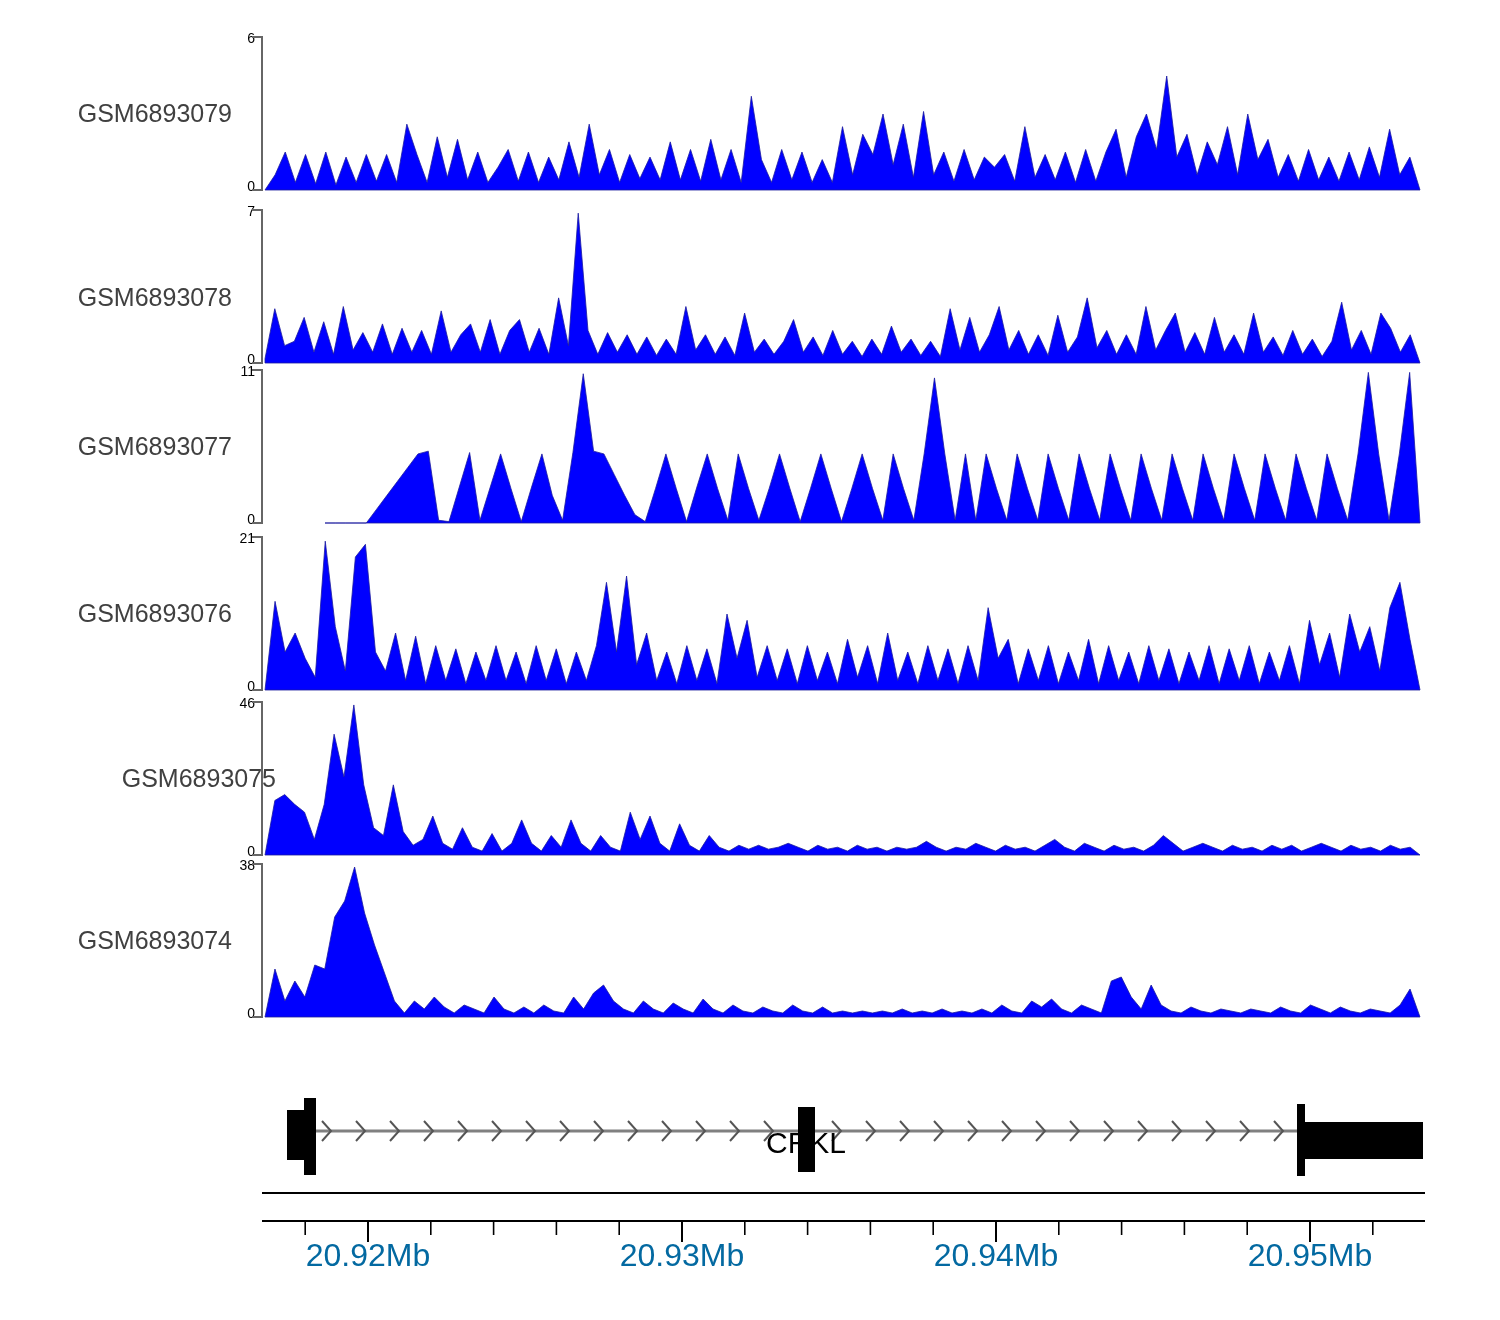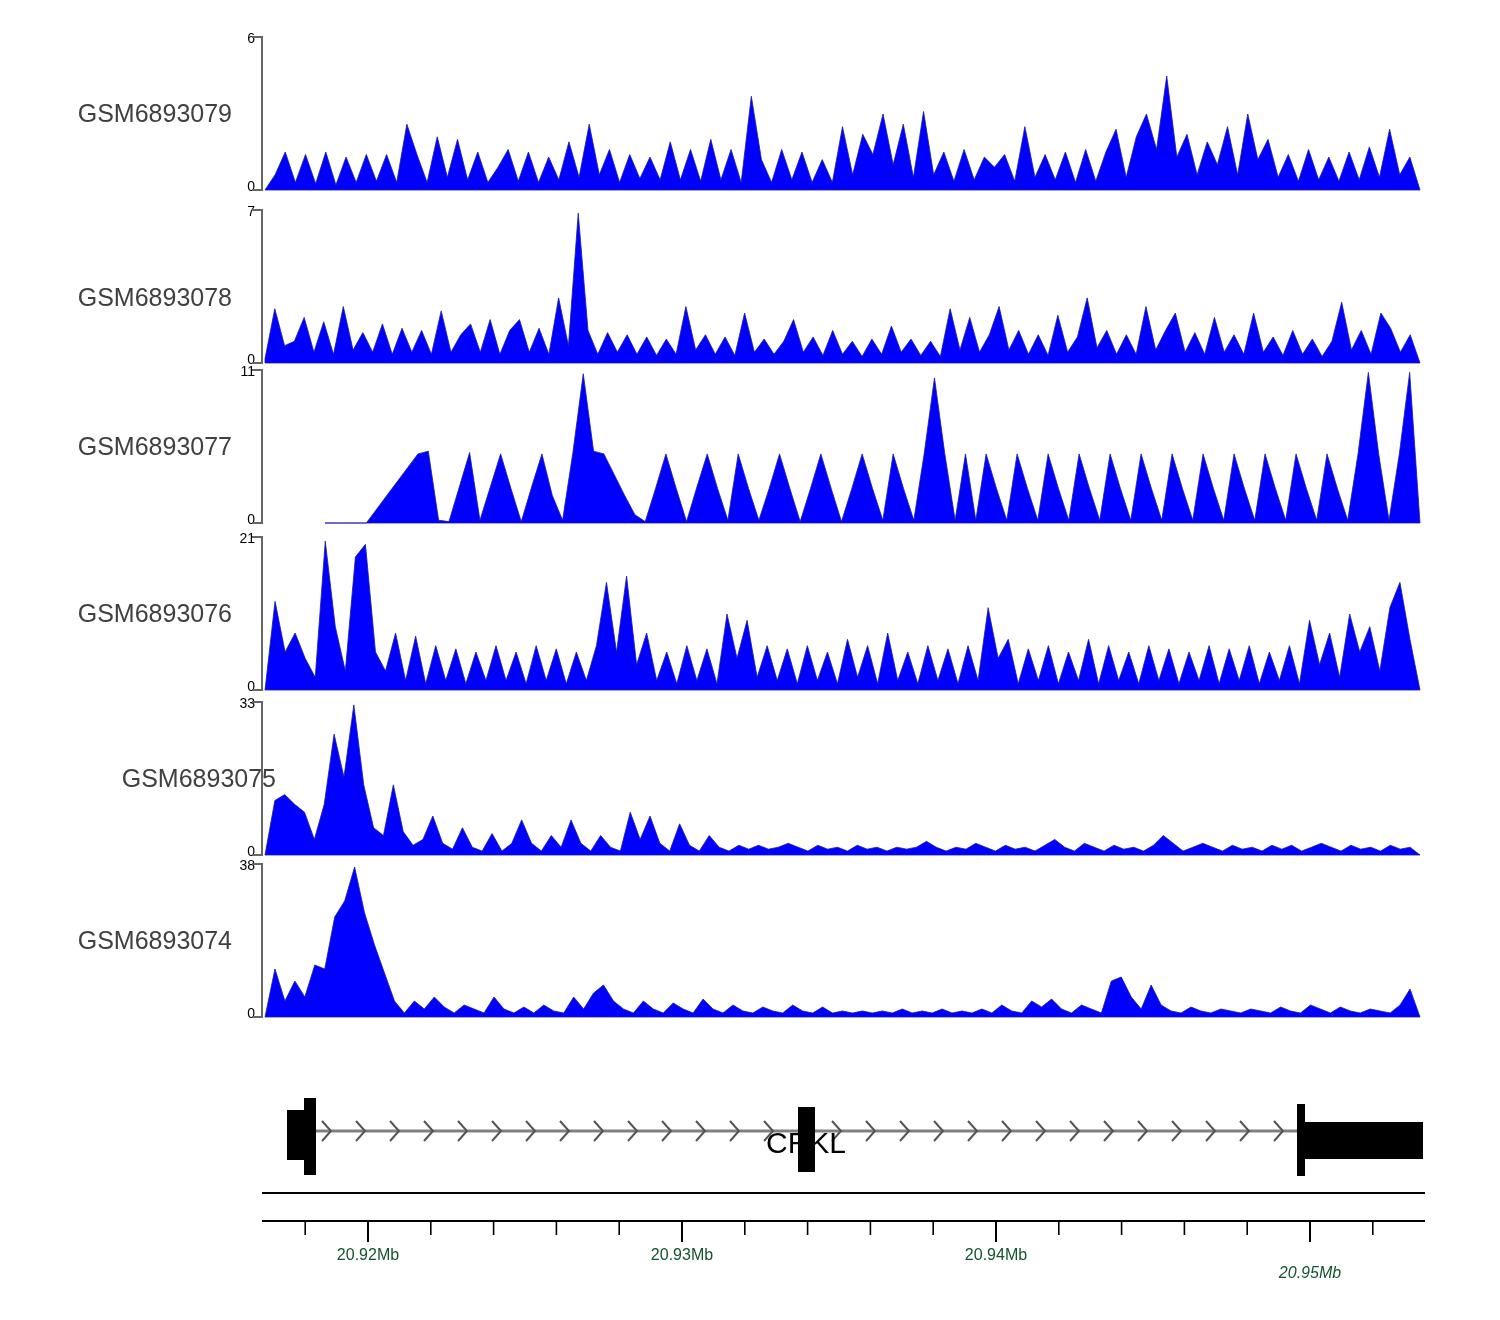--- a/index.html
+++ b/index.html
@@ -11,21 +11,21 @@
        font-size:25px;line-height:25px;color:#404040;white-space:nowrap;}
   .axis-max,.axis-min{position:absolute;font-size:14px;line-height:14px;
        color:#000;text-align:right;width:30px;}
   .plot{position:absolute;left:262px;top:0;}
   .genemodel{position:absolute;left:0;top:1085px;width:1500px;height:100px;}
   .gene-name{position:absolute;font-size:30px;line-height:30px;color:#000;
        white-space:nowrap;}
   .chrom-label{position:absolute;left:70px;top:1175px;width:200px;
        text-align:center;font-size:44px;line-height:44px;color:#000;}
   .ruler{position:absolute;left:0;top:1185px;width:1500px;height:90px;}
-  .tick-label{position:absolute;font-size:16px;line-height:24px;color:#14532d;
+  .tick-label{position:absolute;font-size:32px;line-height:24px;color:#0369a1;
        white-space:nowrap;text-align:center;}
 </style>
 </head>
 <body>
 
 <div id="root">
 
   <div id="tracks-container">
       <div class="track" style="top: 35px; height: 155px;">
         <div class="track-label" style="top: 66px; right: 1268px; width: 230px;">GSM6893079</div>
@@ -58,21 +58,21 @@
         <div class="track-label" style="top: 66px; right: 1268px; width: 230px;">GSM6893076</div>
         <div class="axis-max" style="left: 225px; top: -4px;">21</div>
         <div class="axis-min" style="left: 225px; top: 144px;">0</div>
         <svg width="1500" height="161" class="plot" style="left: 0px;">
           <path d="M 252 2 H 262 V 155 H 252" fill="none" stroke="#666666" stroke-width="2"></path>
           <path d="M 265 155 L 265.00 155.00 L 275.04 66.33 L 285.09 117.00 L 295.13 98.00 L 305.17 123.33 L 315.22 142.33 L 325.26 6.17 L 335.30 91.67 L 345.35 136.00 L 355.39 22.00 L 365.43 9.33 L 375.48 117.00 L 385.52 136.00 L 395.57 98.00 L 405.61 145.50 L 415.65 101.17 L 425.70 148.67 L 435.74 110.67 L 445.78 145.50 L 455.83 113.83 L 465.87 148.67 L 475.91 117.00 L 485.96 145.50 L 496.00 110.67 L 506.04 145.50 L 516.09 117.00 L 526.13 148.67 L 536.17 110.67 L 546.22 145.50 L 556.26 113.83 L 566.30 148.67 L 576.35 117.00 L 586.39 145.50 L 596.43 110.67 L 606.48 47.33 L 616.52 117.00 L 626.57 41.00 L 636.61 129.67 L 646.65 98.00 L 656.70 145.50 L 666.74 117.00 L 676.78 148.67 L 686.83 110.67 L 696.87 145.50 L 706.91 113.83 L 716.96 148.67 L 727.00 79.00 L 737.04 123.33 L 747.09 85.33 L 757.13 142.33 L 767.17 110.67 L 777.22 145.50 L 787.26 113.83 L 797.30 148.67 L 807.35 110.67 L 817.39 145.50 L 827.43 117.00 L 837.48 148.67 L 847.52 104.33 L 857.57 142.33 L 867.61 110.67 L 877.65 148.67 L 887.70 98.00 L 897.74 145.50 L 907.78 117.00 L 917.83 148.67 L 927.87 110.67 L 937.91 145.50 L 947.96 113.83 L 958.00 148.67 L 968.04 110.67 L 978.09 145.50 L 988.13 72.67 L 998.17 123.33 L 1008.22 104.33 L 1018.26 148.67 L 1028.30 113.83 L 1038.35 145.50 L 1048.39 110.67 L 1058.43 148.67 L 1068.48 117.00 L 1078.52 145.50 L 1088.57 104.33 L 1098.61 148.67 L 1108.65 110.67 L 1118.70 145.50 L 1128.74 117.00 L 1138.78 148.67 L 1148.83 110.67 L 1158.87 145.50 L 1168.91 113.83 L 1178.96 148.67 L 1189.00 117.00 L 1199.04 145.50 L 1209.09 110.67 L 1219.13 148.67 L 1229.17 113.83 L 1239.22 145.50 L 1249.26 110.67 L 1259.30 148.67 L 1269.35 117.00 L 1279.39 145.50 L 1289.43 110.67 L 1299.48 148.67 L 1309.52 85.33 L 1319.57 129.67 L 1329.61 98.00 L 1339.65 142.33 L 1349.70 79.00 L 1359.74 117.00 L 1369.78 91.67 L 1379.83 136.00 L 1389.87 72.67 L 1399.91 47.33 L 1409.96 104.33 L 1420.00 155.00 L 1420 155 Z" fill="#0000FF" stroke="#1a1aa0" stroke-width="0.8"></path>
         </svg>
       </div>
       <div class="track" style="top: 700px; height: 155px;">
         <div class="track-label" style="top: 66px; right: 1224px; width: 230px;">GSM6893075</div>
-        <div class="axis-max" style="left: 225px; top: -4px;">33</div>
+        <div class="axis-max" style="left: 225px; top: -4px;">46</div>
         <div class="axis-min" style="left: 225px; top: 144px;">0</div>
         <svg width="1500" height="161" class="plot" style="left: 0px;">
           <path d="M 252 2 H 262 V 155 H 252" fill="none" stroke="#666666" stroke-width="2"></path>
           <path d="M 265 155 L 265.00 155.00 L 274.87 100.44 L 284.74 94.59 L 294.62 104.33 L 304.49 112.13 L 314.36 139.41 L 324.23 104.33 L 334.10 34.18 L 343.97 77.05 L 353.85 4.95 L 363.72 84.85 L 373.59 127.72 L 383.46 135.51 L 393.33 84.85 L 403.21 131.62 L 413.08 145.26 L 422.95 139.41 L 432.82 116.03 L 442.69 143.31 L 452.56 149.15 L 462.44 127.72 L 472.31 147.21 L 482.18 151.10 L 492.05 133.56 L 501.92 151.10 L 511.79 143.31 L 521.67 119.92 L 531.54 143.31 L 541.41 151.10 L 551.28 135.51 L 561.15 147.21 L 571.03 119.92 L 580.90 143.31 L 590.77 151.10 L 600.64 135.51 L 610.51 147.21 L 620.38 151.10 L 630.26 112.13 L 640.13 139.41 L 650.00 116.03 L 659.87 143.31 L 669.74 151.10 L 679.62 123.82 L 689.49 145.26 L 699.36 151.10 L 709.23 135.51 L 719.10 147.21 L 728.97 151.10 L 738.85 145.26 L 748.72 149.15 L 758.59 145.26 L 768.46 149.15 L 778.33 147.21 L 788.21 143.31 L 798.08 147.21 L 807.95 151.10 L 817.82 145.26 L 827.69 149.15 L 837.56 147.21 L 847.44 151.10 L 857.31 145.26 L 867.18 149.15 L 877.05 147.21 L 886.92 151.10 L 896.79 147.21 L 906.67 149.15 L 916.54 147.21 L 926.41 141.36 L 936.28 147.21 L 946.15 151.10 L 956.03 147.21 L 965.90 149.15 L 975.77 143.31 L 985.64 147.21 L 995.51 151.10 L 1005.38 145.26 L 1015.26 149.15 L 1025.13 147.21 L 1035.00 151.10 L 1044.87 145.26 L 1054.74 139.41 L 1064.62 147.21 L 1074.49 151.10 L 1084.36 143.31 L 1094.23 147.21 L 1104.10 151.10 L 1113.97 145.26 L 1123.85 149.15 L 1133.72 147.21 L 1143.59 151.10 L 1153.46 145.26 L 1163.33 135.51 L 1173.21 143.31 L 1183.08 151.10 L 1192.95 147.21 L 1202.82 143.31 L 1212.69 147.21 L 1222.56 151.10 L 1232.44 145.26 L 1242.31 149.15 L 1252.18 147.21 L 1262.05 151.10 L 1271.92 145.26 L 1281.79 149.15 L 1291.67 145.26 L 1301.54 151.10 L 1311.41 147.21 L 1321.28 143.31 L 1331.15 147.21 L 1341.03 151.10 L 1350.90 145.26 L 1360.77 149.15 L 1370.64 147.21 L 1380.51 151.10 L 1390.38 145.26 L 1400.26 149.15 L 1410.13 147.21 L 1420.00 155.00 L 1420 155 Z" fill="#0000FF" stroke="#1a1aa0" stroke-width="0.8"></path>
         </svg>
       </div>
       <div class="track" style="top: 862px; height: 155px;">
         <div class="track-label" style="top: 66px; right: 1268px; width: 230px;">GSM6893074</div>
         <div class="axis-max" style="left: 225px; top: -4px;">38</div>
         <div class="axis-min" style="left: 225px; top: 144px;">0</div>
@@ -152,17 +152,17 @@
           <line x1="1184.4" x2="1184.4" y1="36" y2="50" stroke="#000000" stroke-width="1.6"></line>
           <line x1="1247.2" x2="1247.2" y1="36" y2="50" stroke="#000000" stroke-width="1.6"></line>
           <line x1="1310.0" x2="1310.0" y1="36" y2="57" stroke="#000000" stroke-width="2"></line>
           <line x1="1372.8" x2="1372.8" y1="36" y2="50" stroke="#000000" stroke-width="1.6"></line>
         </g>
     </svg>
     <div id="ruler-labels">
         <div class="tick-label" style="left: 368px; top: 58px; transform: translateX(-50%);">20.92Mb</div>
         <div class="tick-label" style="left: 682px; top: 58px; transform: translateX(-50%);">20.93Mb</div>
         <div class="tick-label" style="left: 996px; top: 58px; transform: translateX(-50%);">20.94Mb</div>
-        <div class="tick-label" style="left: 1310px; top: 76px; transform: translateX(-50%); font-style: italic;">20.95Mb</div>
+        <div class="tick-label" style="left: 1310px; top: 58px; transform: translateX(-50%);">20.95Mb</div>
       </div>
   </div>
 
 </div>
 
 </body></html>

